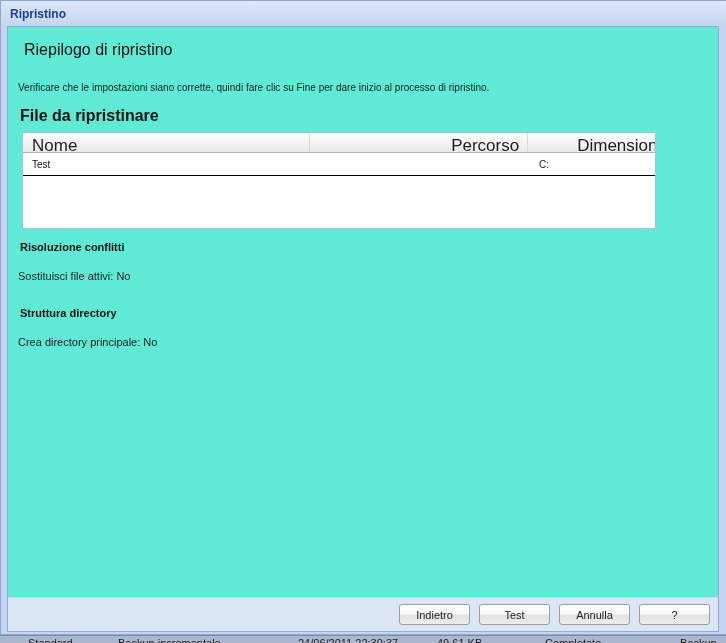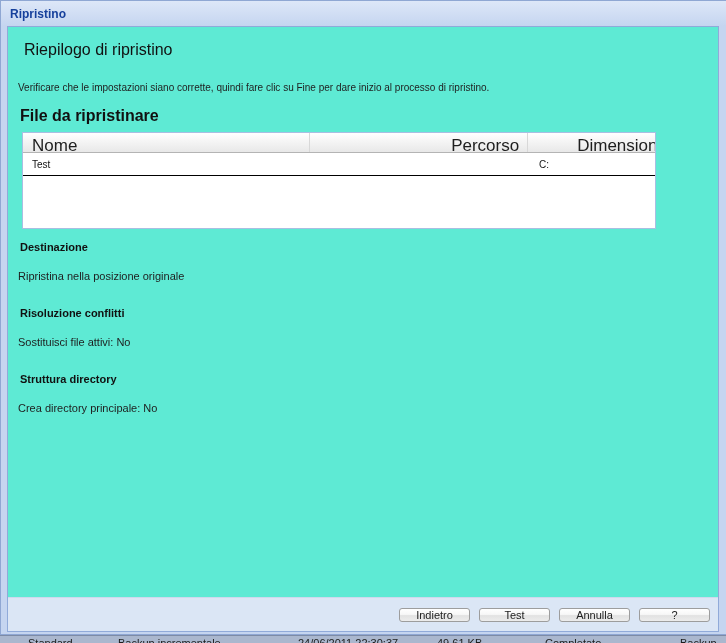--- a/index.html
+++ b/index.html
@@ -67,21 +67,21 @@
   .sec-line + .sec-line { margin-top:22px;margin-left:11px; }
 
   
   .btnbar {
     position:absolute; left:0; right:0; bottom:0; height:34px;
     background:#dbe6f5; border-top:1px solid #cdd9ed;
     display:flex; justify-content:flex-end; align-items:center;
     gap:9px; padding-right:8px; box-sizing:border-box;
   }
   .btn {
-    width:71px; height:14px; box-sizing:border-box;
+    width:71px; height:21px; box-sizing:border-box;
     border:1px solid #9d9d9d; border-radius:3px;
     background:linear-gradient(180deg,#ffffff 0%, #f7f7f7 45%, #e2e2e2 55%, #ececec 100%);
     font-family:inherit; font-size:11px; color:#222;
     display:flex; align-items:center; justify-content:center; cursor:pointer;
   }
 
   
   .bg-strip {
     position:absolute; left:0; bottom:0; width:726px; height:8px;
     background:#aab7ce; border-top:1px solid #7d8ba6;
@@ -116,24 +116,20 @@
           </div>
           <div class="grid-row">
             <div class="gr-cell c1">Test</div>
             <div class="gr-cell c2">C:</div>
             <div class="gr-cell c3"></div>
           </div>
         </div>
 
         <div class="sections">
           <div class="section">
-            <div class="sec-title">Destinazione</div>
-            <div class="sec-line">Ripristina nella posizione originale</div>
-          </div>
-          <div class="section">
             <div class="sec-title">Risoluzione conflitti</div>
             <div class="sec-line">Sostituisci file attivi: No</div>
           </div>
           <div class="section">
             <div class="sec-title">Struttura directory</div>
             <div class="sec-line">Crea directory principale: No</div>
           </div>
         </div>
 
       </div>

